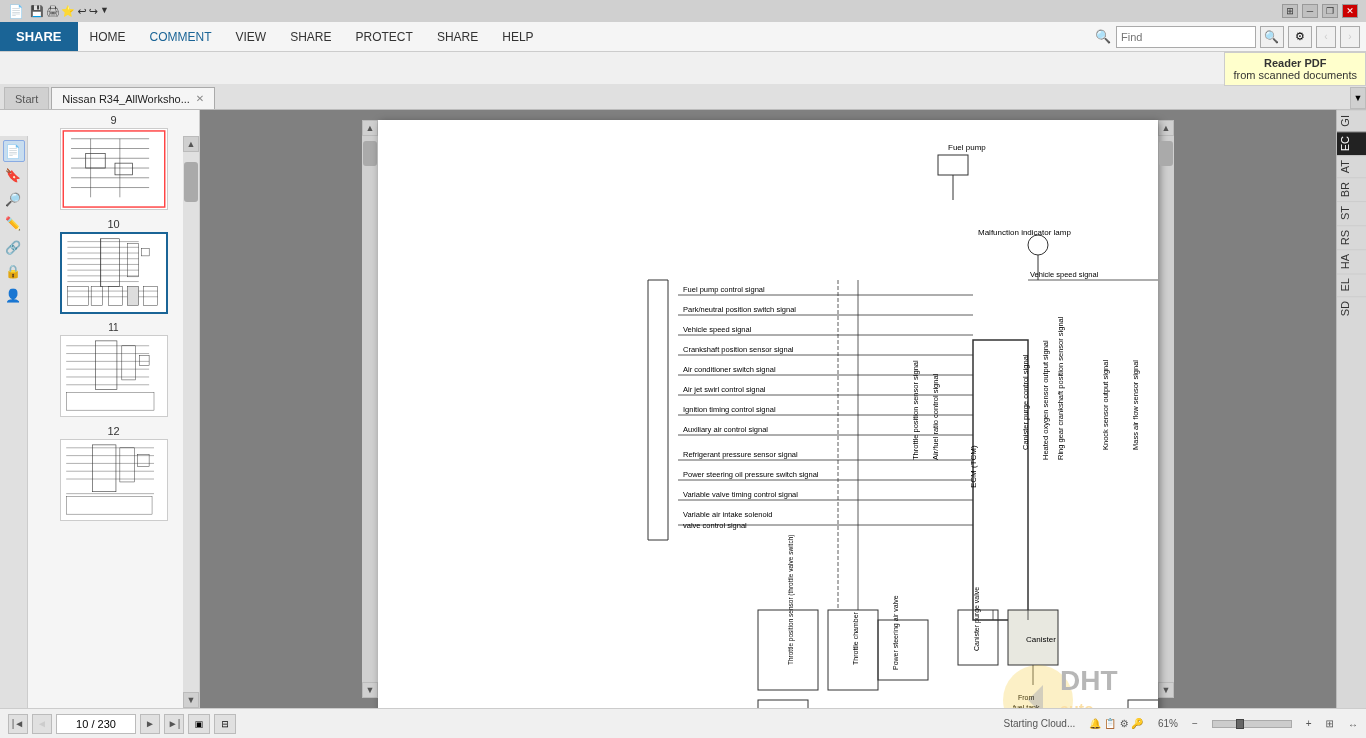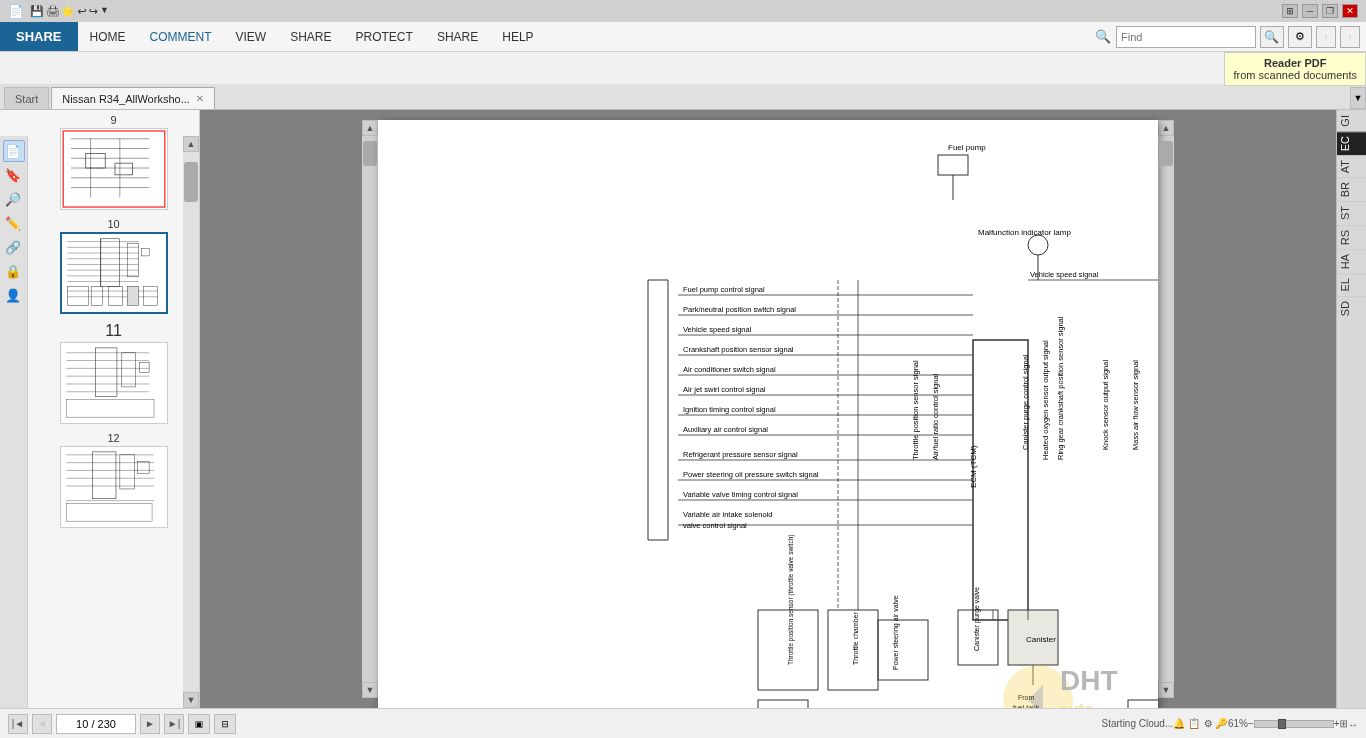--- a/index.html
+++ b/index.html
@@ -319,21 +319,21 @@
       width: 22px; height: 20px;
       background: #e0e0e0;
       border: 1px solid #bbb;
       display: flex; align-items: center; justify-content: center;
       font-size: 9px;
       cursor: pointer;
     }
     #status-right {
       display: flex;
       align-items: center;
-      gap: 0;
+      gap: 14px;
       font-size: 10px;
       color: #555;
     }
 
     
     #watermark {
       position: absolute;
       bottom: 20px;
       right: 20px;
       opacity: 0.4;
@@ -463,21 +463,21 @@
             <rect x="5" y="55" width="22" height="20" fill="none" stroke="#333" stroke-width="0.5"></rect>
             <rect x="30" y="55" width="12" height="20" fill="none" stroke="#333" stroke-width="0.5"></rect>
             <rect x="48" y="55" width="15" height="20" fill="none" stroke="#333" stroke-width="0.5"></rect>
             <rect x="68" y="55" width="12" height="20" fill="#ddd" stroke="#333" stroke-width="0.5"></rect>
             <rect x="85" y="55" width="15" height="20" fill="none" stroke="#333" stroke-width="0.5"></rect>
           </svg>
         </div>
       </div>
 
       <div class="page-thumb">
-        <div style="font-size:16px;color:#333;margin-bottom:2px;">11</div>
+        <div style="font-size:10px;color:#333;margin-bottom:2px;">11</div>
         <div class="thumb-img">
           <svg viewBox="0 0 108 82" class="thumb-mini-diagram">
             <rect width="108" height="82" fill="white"></rect>
             <line x1="5" y1="10" x2="90" y2="10" stroke="#333" stroke-width="0.4"></line>
             <line x1="5" y1="18" x2="90" y2="18" stroke="#333" stroke-width="0.4"></line>
             <line x1="5" y1="26" x2="90" y2="26" stroke="#333" stroke-width="0.4"></line>
             <line x1="5" y1="34" x2="90" y2="34" stroke="#333" stroke-width="0.4"></line>
             <line x1="5" y1="42" x2="90" y2="42" stroke="#333" stroke-width="0.4"></line>
             <line x1="5" y1="50" x2="90" y2="50" stroke="#333" stroke-width="0.4"></line>
             <rect x="35" y="5" width="22" height="50" fill="none" stroke="#333" stroke-width="0.6"></rect>

